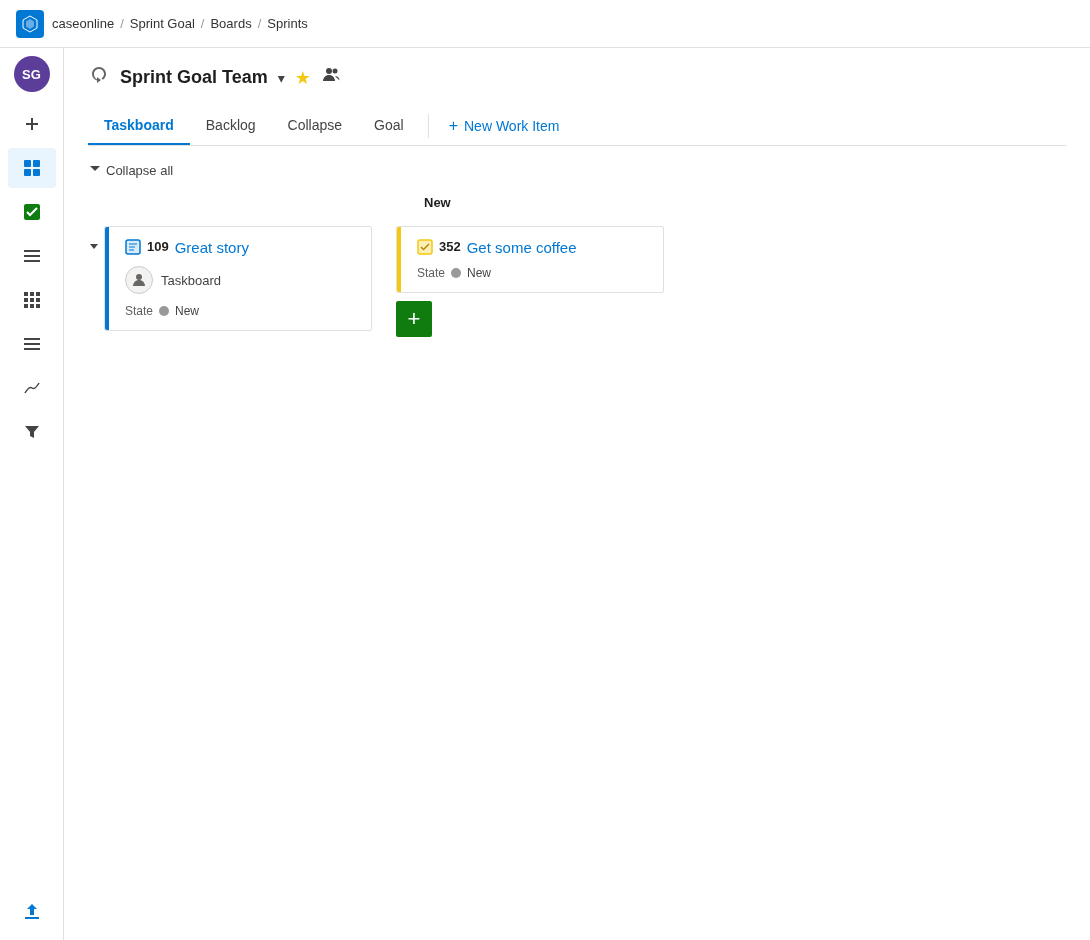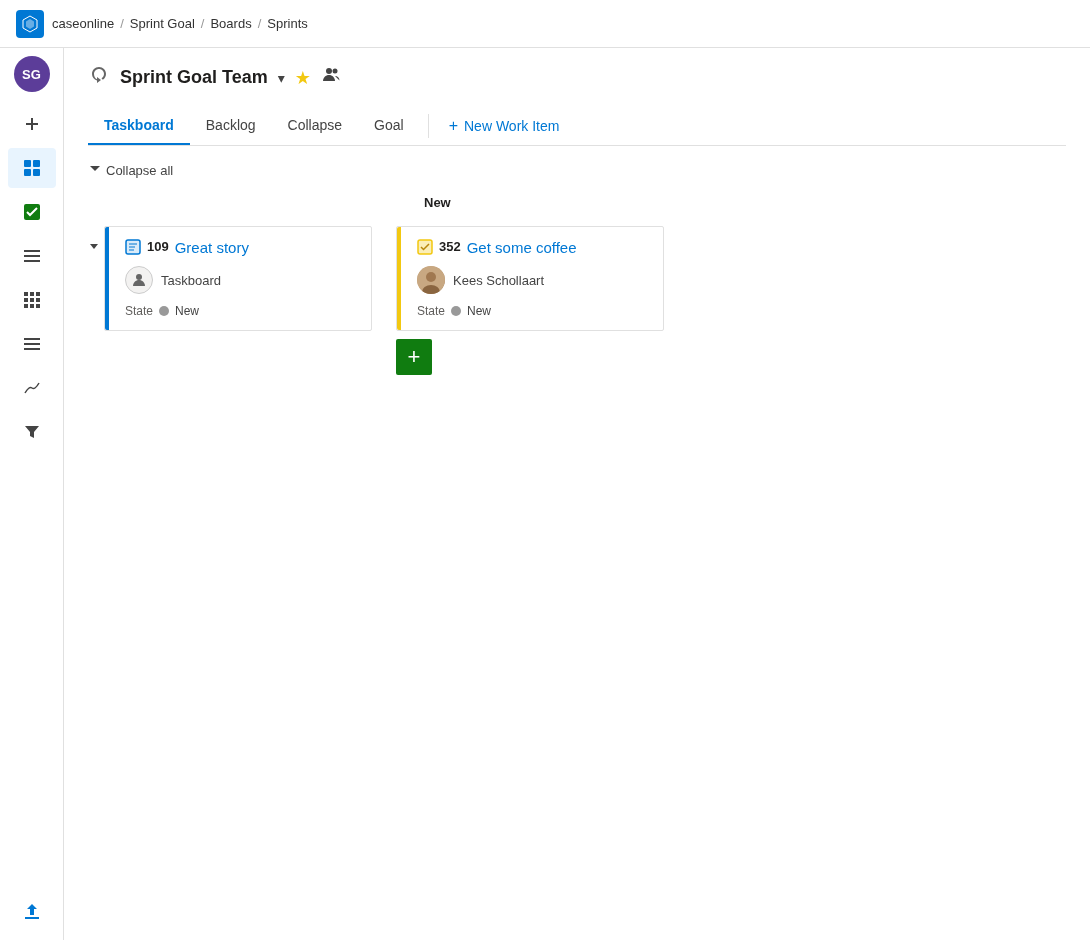--- a/index.html
+++ b/index.html
@@ -454,30 +454,20 @@
             <div class="card-title-row">
 
               <svg width="16" height="16" viewBox="0 0 16 16" fill="none">
                 <rect x="1" y="1" width="14" height="14" rx="2" fill="#f2c811" opacity="0.3"></rect>
                 <rect x="1" y="1" width="14" height="14" rx="2" stroke="#f2c811" stroke-width="1.5"></rect>
                 <path d="M4 8l2.5 2.5L12 5" stroke="#b8860b" stroke-width="1.5" fill="none"></path>
               </svg>
               <span class="card-id">352</span>
               <span class="card-title-text">Get some coffee</span>
             </div>
-            <div class="card-avatar-row">
-              <div class="avatar-photo">
-                <svg width="28" height="28" viewBox="0 0 28 28">
-                  <circle cx="14" cy="14" r="14" fill="#c8a882"></circle>
-                  <circle cx="14" cy="11" r="5" fill="#a07850"></circle>
-                  <ellipse cx="14" cy="26" rx="9" ry="7" fill="#8a6540"></ellipse>
-                </svg>
-              </div>
-              <span class="card-avatar-name">Kees Schollaart</span>
-            </div>
             <div class="card-state-row">
               <span class="card-state-label">State</span>
               <span class="state-dot"></span>
               <span class="state-value">New</span>
             </div>
           </div>
 
           <button class="add-card-btn">
             <span>+</span>
           </button>

